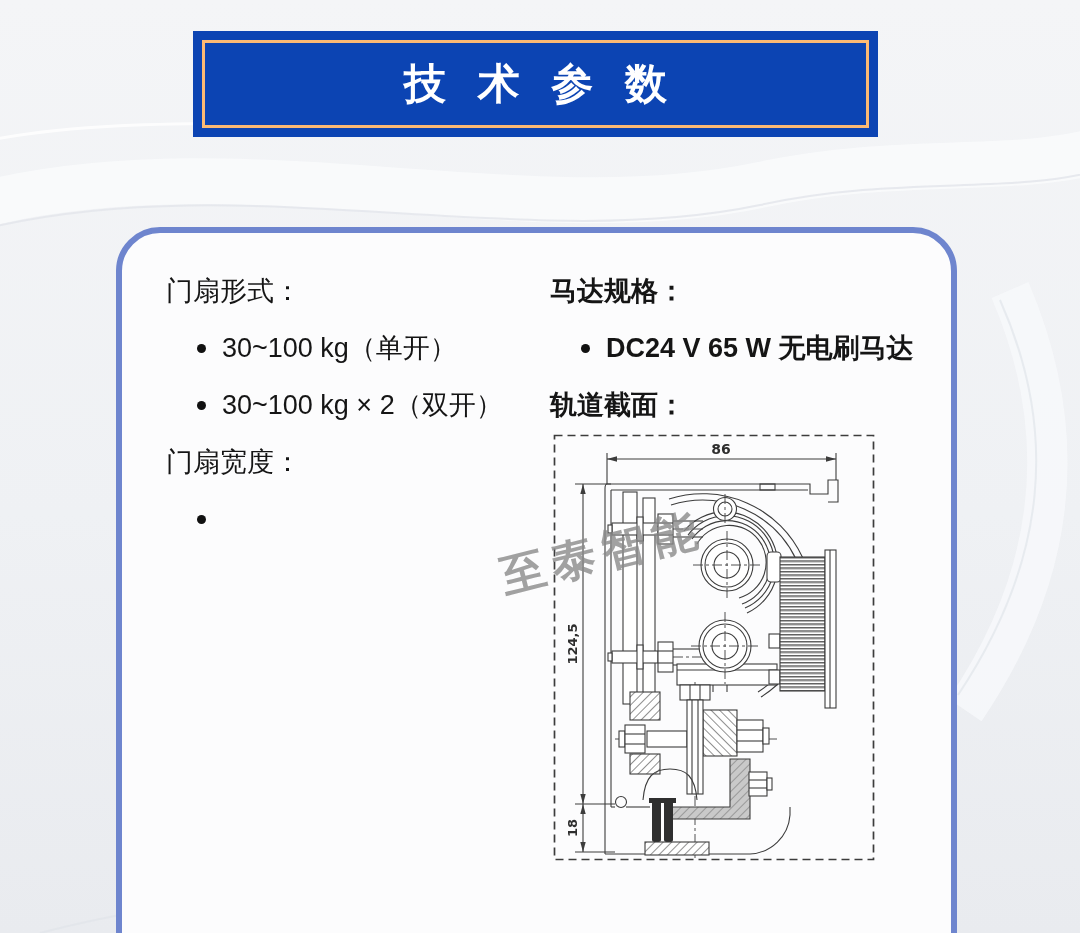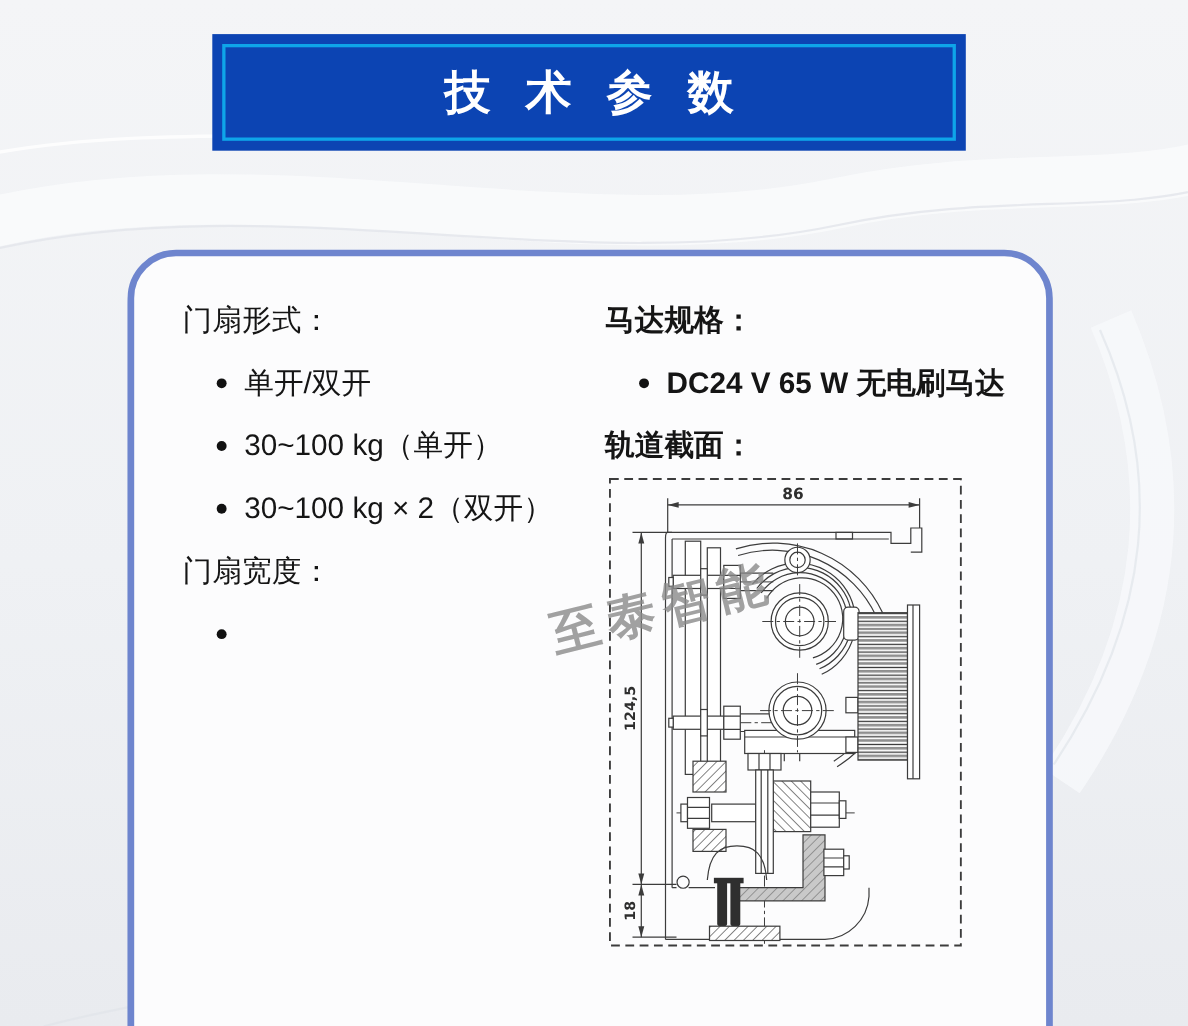--- a/index.html
+++ b/index.html
@@ -11,21 +11,21 @@
     color:#151515;
   }
   .bg-waves { position:absolute; inset:0; width:1080px; height:933px; }
 
   
   .banner {
     position:absolute; left:193px; top:31px; width:685px; height:106px;
     background:#0c44b3;
   }
   .banner-inner {
-    position:absolute; inset:9px; border:3px solid #0ea5e9;
+    position:absolute; inset:9px; border:3px solid #fdba74;
     display:flex; align-items:center; justify-content:center;
   }
   .banner-title {
     color:#ffffff; font-size:42px; font-weight:bold;
     letter-spacing:10px; padding-left:10px; white-space:pre;
   }
 
   
   .card {
     position:absolute; left:116px; top:227px; width:841px; height:800px;
@@ -74,24 +74,20 @@
 <div class="banner">
   <div class="banner-inner">
     <span class="banner-title">技 术 参 数</span>
   </div>
 </div>
 
 <div class="card">
 
   <div class="col col-left">
     <div class="spec-label">门扇形式：</div>
-    <div class="spec-item">
-      <span class="dot"></span>
-      <span>单开/双开</span>
-    </div>
     <div class="spec-item">
       <span class="dot"></span>
       <span>30~100 kg（单开）</span>
     </div>
     <div class="spec-item">
       <span class="dot"></span>
       <span>30~100 kg × 2（双开）</span>
     </div>
     <div class="spec-label">门扇宽度：</div>
     <div class="spec-item">

